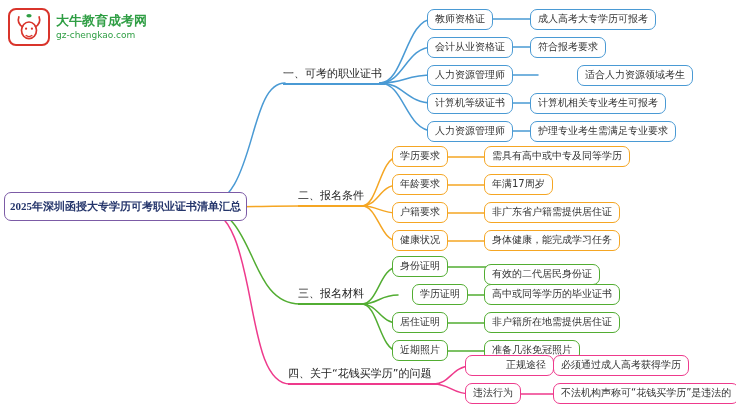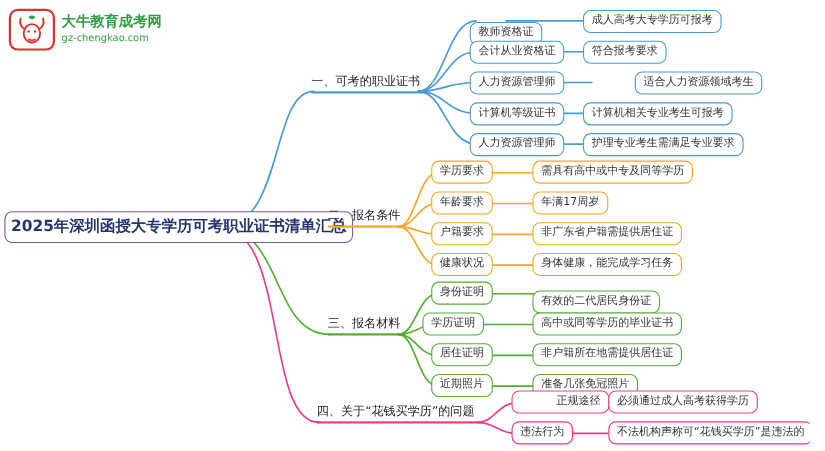--- a/index.html
+++ b/index.html
@@ -5,22 +5,22 @@
   html,body { margin:0; padding:0; background:#fff; }
   .stage { position:relative; width:736px; height:410px; background:#ffffff;
            font-family:"DejaVu Sans", sans-serif; overflow:hidden; }
   .links { position:absolute; left:0; top:0; z-index:1; }
   .links path { fill:none; stroke-width:1.5; stroke-linecap:round; }
   .node { position:absolute; z-index:2; background:#fff; border:1.5px solid #999;
           border-radius:7px; height:21px; line-height:18px; padding:0 7px;
           font-size:10px; color:#333; white-space:nowrap; box-sizing:border-box; }
   .main-node { position:absolute; z-index:2; left:4px; top:192px; height:29px;
           line-height:26px; border:1.5px solid; border-radius:7px; padding:0 5px;
-          font-size:14px; font-weight:bold; background:#fff; white-space:nowrap;
-          box-sizing:border-box; }
+          font-size:11px; font-weight:bold; background:#fff; white-space:nowrap;
+          box-sizing:border-box;font-family:Liberation Serif, serif; }
   .blabel { position:absolute; z-index:2; height:17px; line-height:15px;
           font-size:11px; color:#222; border-bottom:2px solid; white-space:nowrap;
           box-sizing:content-box; }
   .logo { position:absolute; left:8px; top:8px; z-index:3; display:flex;
           align-items:center; gap:6px; cursor:pointer; }
   .logo-box { width:42px; height:38px; border:2px solid; border-radius:8px;
           box-sizing:border-box; display:flex; align-items:center; justify-content:center; }
   .logo-col { display:flex; flex-direction:column; line-height:1.25; }
   .logo-title { font-size:13px; font-weight:bold; }
   .logo-url { font-size:9px; }
@@ -94,21 +94,21 @@
     </div>
   </div>
 
   <div class="main-node" style="color: rgb(36, 53, 107); border-color: rgb(124, 91, 166);">2025年深圳函授大专学历可考职业证书清单汇总</div>
 
   <div class="blabel" style="left: 283px; top: 66px; width: 102px; border-bottom-color: rgb(74, 154, 212);">一、可考的职业证书</div>
   <div class="blabel" style="left: 298px; top: 188px; width: 70px; border-bottom-color: rgb(245, 166, 35);">二、报名条件</div>
   <div class="blabel" style="left: 298px; top: 286px; width: 70px; border-bottom-color: rgb(82, 173, 50);">三、报名材料</div>
   <div class="blabel" style="left: 288px; top: 366px; width: 152px; border-bottom-color: rgb(238, 58, 140);">四、关于“花钱买学历”的问题</div>
 
-  <div class="node" style="left: 427px; top: 20px; border-color: rgb(74, 154, 212);">教师资格证</div>
+  <div class="node" style="left: 427px; top: 9px; border-color: rgb(74, 154, 212);">教师资格证</div>
   <div class="node" style="left: 530px; top: 9px; border-color: rgb(74, 154, 212);">成人高考大专学历可报考</div>
   <div class="node" style="left: 427px; top: 37px; border-color: rgb(74, 154, 212);">会计从业资格证</div>
   <div class="node" style="left: 530px; top: 37px; border-color: rgb(74, 154, 212);">符合报考要求</div>
   <div class="node" style="left: 427px; top: 65px; border-color: rgb(74, 154, 212);">人力资源管理师</div>
   <div class="node" style="left: 530px; top: 65px; border-color: rgb(74, 154, 212); margin-left: 47px;">适合人力资源领域考生</div>
   <div class="node" style="left: 427px; top: 93px; border-color: rgb(74, 154, 212);">计算机等级证书</div>
   <div class="node" style="left: 530px; top: 93px; border-color: rgb(74, 154, 212); text-align: center;">计算机相关专业考生可报考</div>
   <div class="node" style="left: 427px; top: 121px; border-color: rgb(74, 154, 212);">人力资源管理师</div>
   <div class="node" style="left: 530px; top: 121px; border-color: rgb(74, 154, 212);">护理专业考生需满足专业要求</div>
 
@@ -116,21 +116,21 @@
   <div class="node" style="left: 484px; top: 146px; border-color: rgb(245, 166, 35);">需具有高中或中专及同等学历</div>
   <div class="node" style="left: 392px; top: 174px; border-color: rgb(245, 166, 35);">年龄要求</div>
   <div class="node" style="left: 484px; top: 174px; border-color: rgb(245, 166, 35);">年满17周岁</div>
   <div class="node" style="left: 392px; top: 202px; border-color: rgb(245, 166, 35);">户籍要求</div>
   <div class="node" style="left: 484px; top: 202px; border-color: rgb(245, 166, 35);">非广东省户籍需提供居住证</div>
   <div class="node" style="left: 392px; top: 230px; border-color: rgb(245, 166, 35);">健康状况</div>
   <div class="node" style="left: 484px; top: 230px; border-color: rgb(245, 166, 35);">身体健康，能完成学习任务</div>
 
   <div class="node" style="left: 392px; top: 256px; border-color: rgb(82, 173, 50);">身份证明</div>
   <div class="node" style="left: 484px; top: 264px; border-color: rgb(82, 173, 50);">有效的二代居民身份证</div>
-  <div class="node" style="left: 384px; top: 284px; border-color: rgb(82, 173, 50);">学历证明</div>
+  <div class="node" style="left: 412px; top: 284px; border-color: rgb(82, 173, 50);">学历证明</div>
   <div class="node" style="left: 484px; top: 284px; border-color: rgb(82, 173, 50);">高中或同等学历的毕业证书</div>
   <div class="node" style="left: 392px; top: 312px; border-color: rgb(82, 173, 50);">居住证明</div>
   <div class="node" style="left: 484px; top: 312px; border-color: rgb(82, 173, 50);">非户籍所在地需提供居住证</div>
   <div class="node" style="left: 392px; top: 340px; border-color: rgb(82, 173, 50);">近期照片</div>
   <div class="node" style="left: 484px; top: 340px; border-color: rgb(82, 173, 50);">准备几张免冠照片</div>
 
   <div class="node" style="left: 465px; top: 355px; border-color: rgb(238, 58, 140); padding-left: 40px;">正规途径</div>
   <div class="node" style="left: 553px; top: 355px; border-color: rgb(238, 58, 140);">必须通过成人高考获得学历</div>
   <div class="node" style="left: 465px; top: 383px; border-color: rgb(238, 58, 140);">违法行为</div>
   <div class="node" style="left: 553px; top: 383px; border-color: rgb(238, 58, 140);">不法机构声称可“花钱买学历”是违法的</div>

